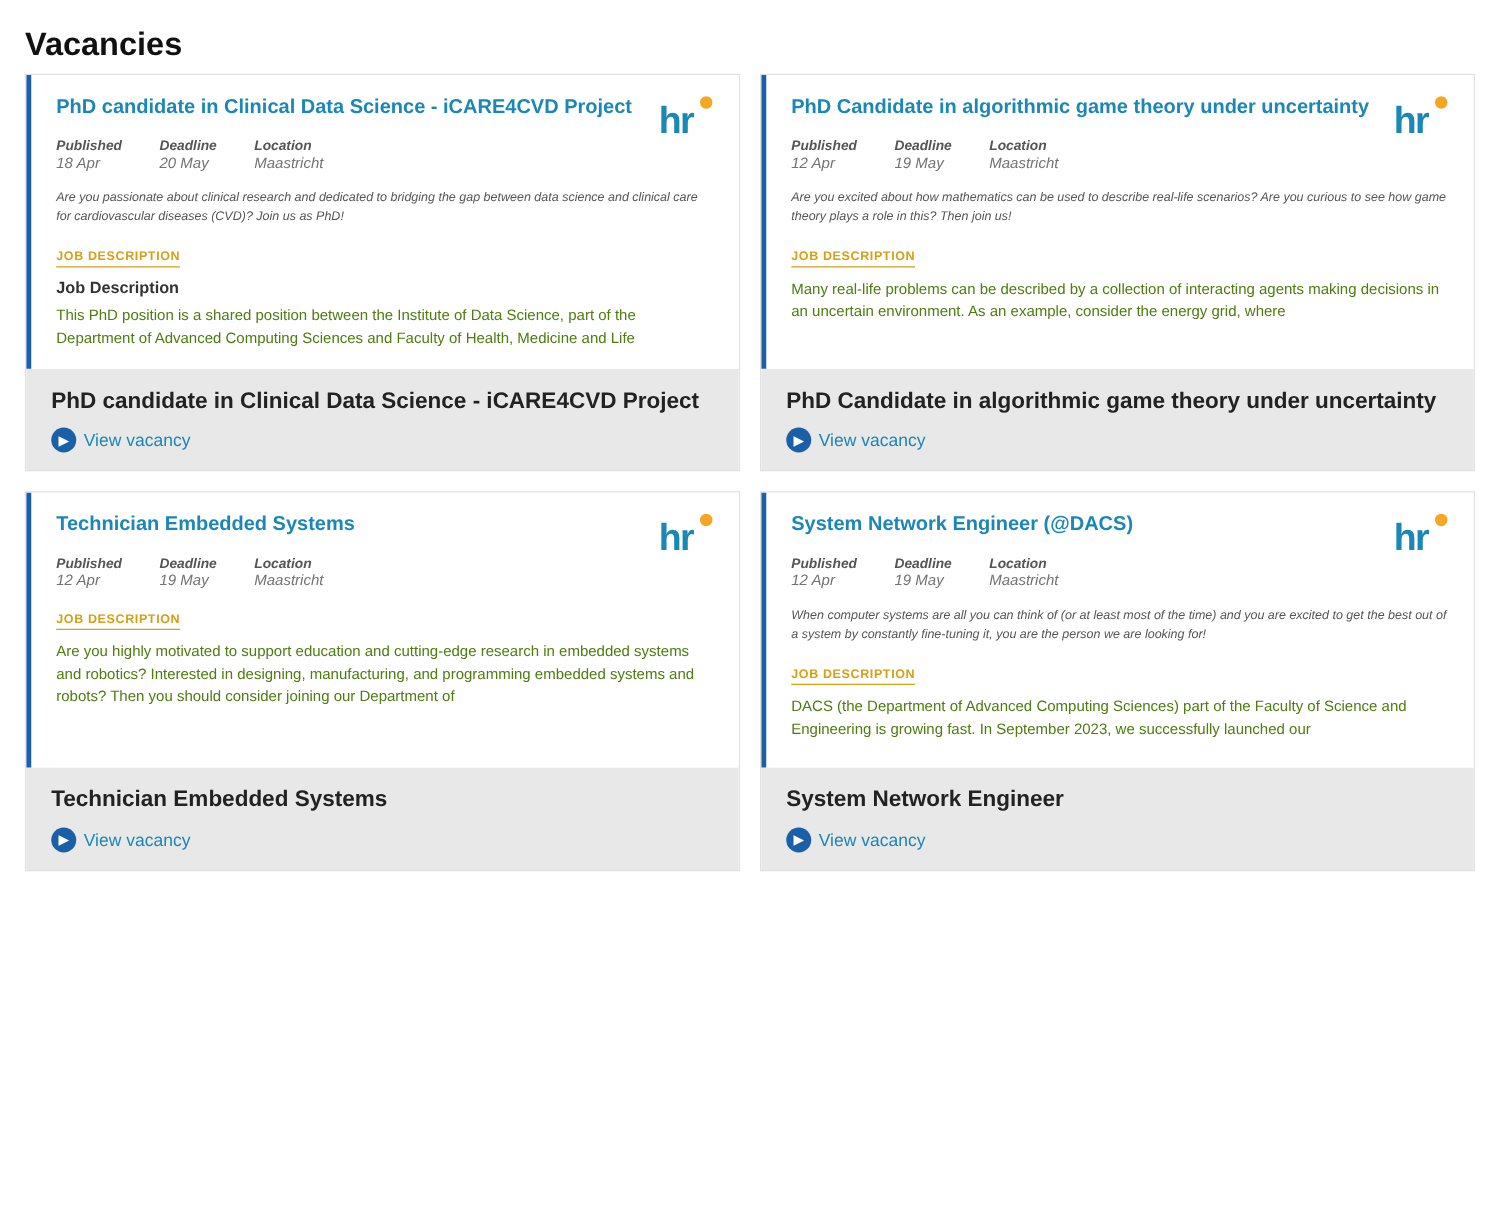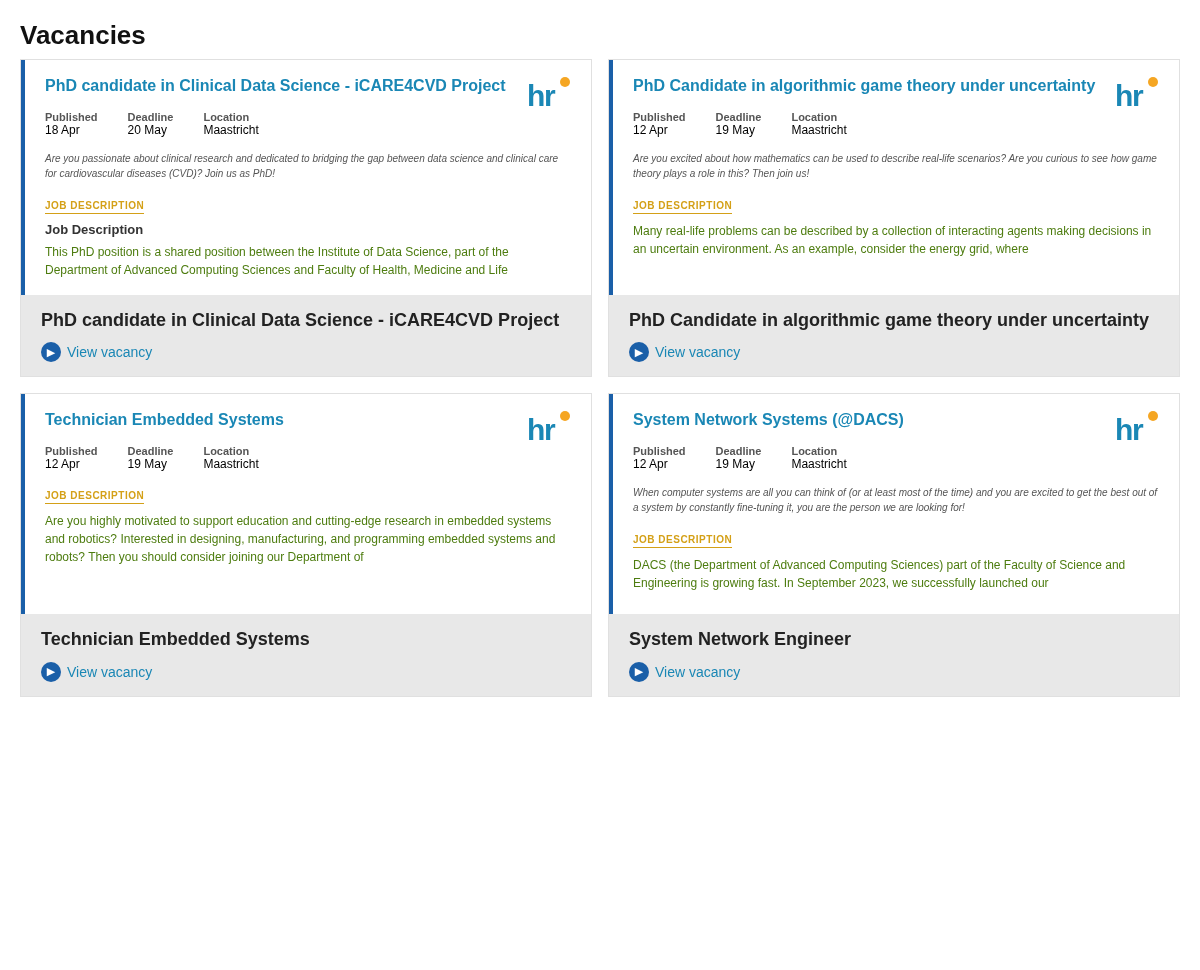--- a/index.html
+++ b/index.html
@@ -40,33 +40,34 @@
       font-size: 16px;
       font-weight: bold;
       color: #1a87b5;
       margin-bottom: 14px;
       line-height: 1.3;
     }
     .vacancy-meta {
       display: flex;
       gap: 30px;
       margin-bottom: 14px;
+      font-style: italic;
     }
     .meta-item {
       display: flex;
       flex-direction: column;
     }
     .meta-label {
       font-size: 11px;
       font-weight: bold;
       color: #555;
     }
     .meta-value {
       font-size: 12px;
-      color: #000000;
+      color: #737373;
     }
     .vacancy-intro {
       font-size: 10px;
       color: #555;
       font-style: italic;
       margin-bottom: 14px;
       line-height: 1.5;
     }
     .job-desc-label {
       font-size: 10px;
@@ -240,21 +241,21 @@
       <div class="vacancy-footer">
         <div class="vacancy-footer-title">Technician Embedded Systems</div>
         <a class="view-vacancy-link" href="#">
           <span class="view-vacancy-icon">▶</span>
           <span>View vacancy</span>
         </a>
       </div>
     </div>
     <div class="vacancy-card">
       <div class="vacancy-preview">
-        <div class="vacancy-preview-title">System Network Systems (@DACS)</div>
+        <div class="vacancy-preview-title">System Network Engineer (@DACS)</div>
         <div class="vacancy-meta">
           <div class="meta-item">
             <span class="meta-label">Published</span>
             <span class="meta-value">12 Apr</span>
           </div>
           <div class="meta-item">
             <span class="meta-label">Deadline</span>
             <span class="meta-value">19 May</span>
           </div>
           <div class="meta-item">

